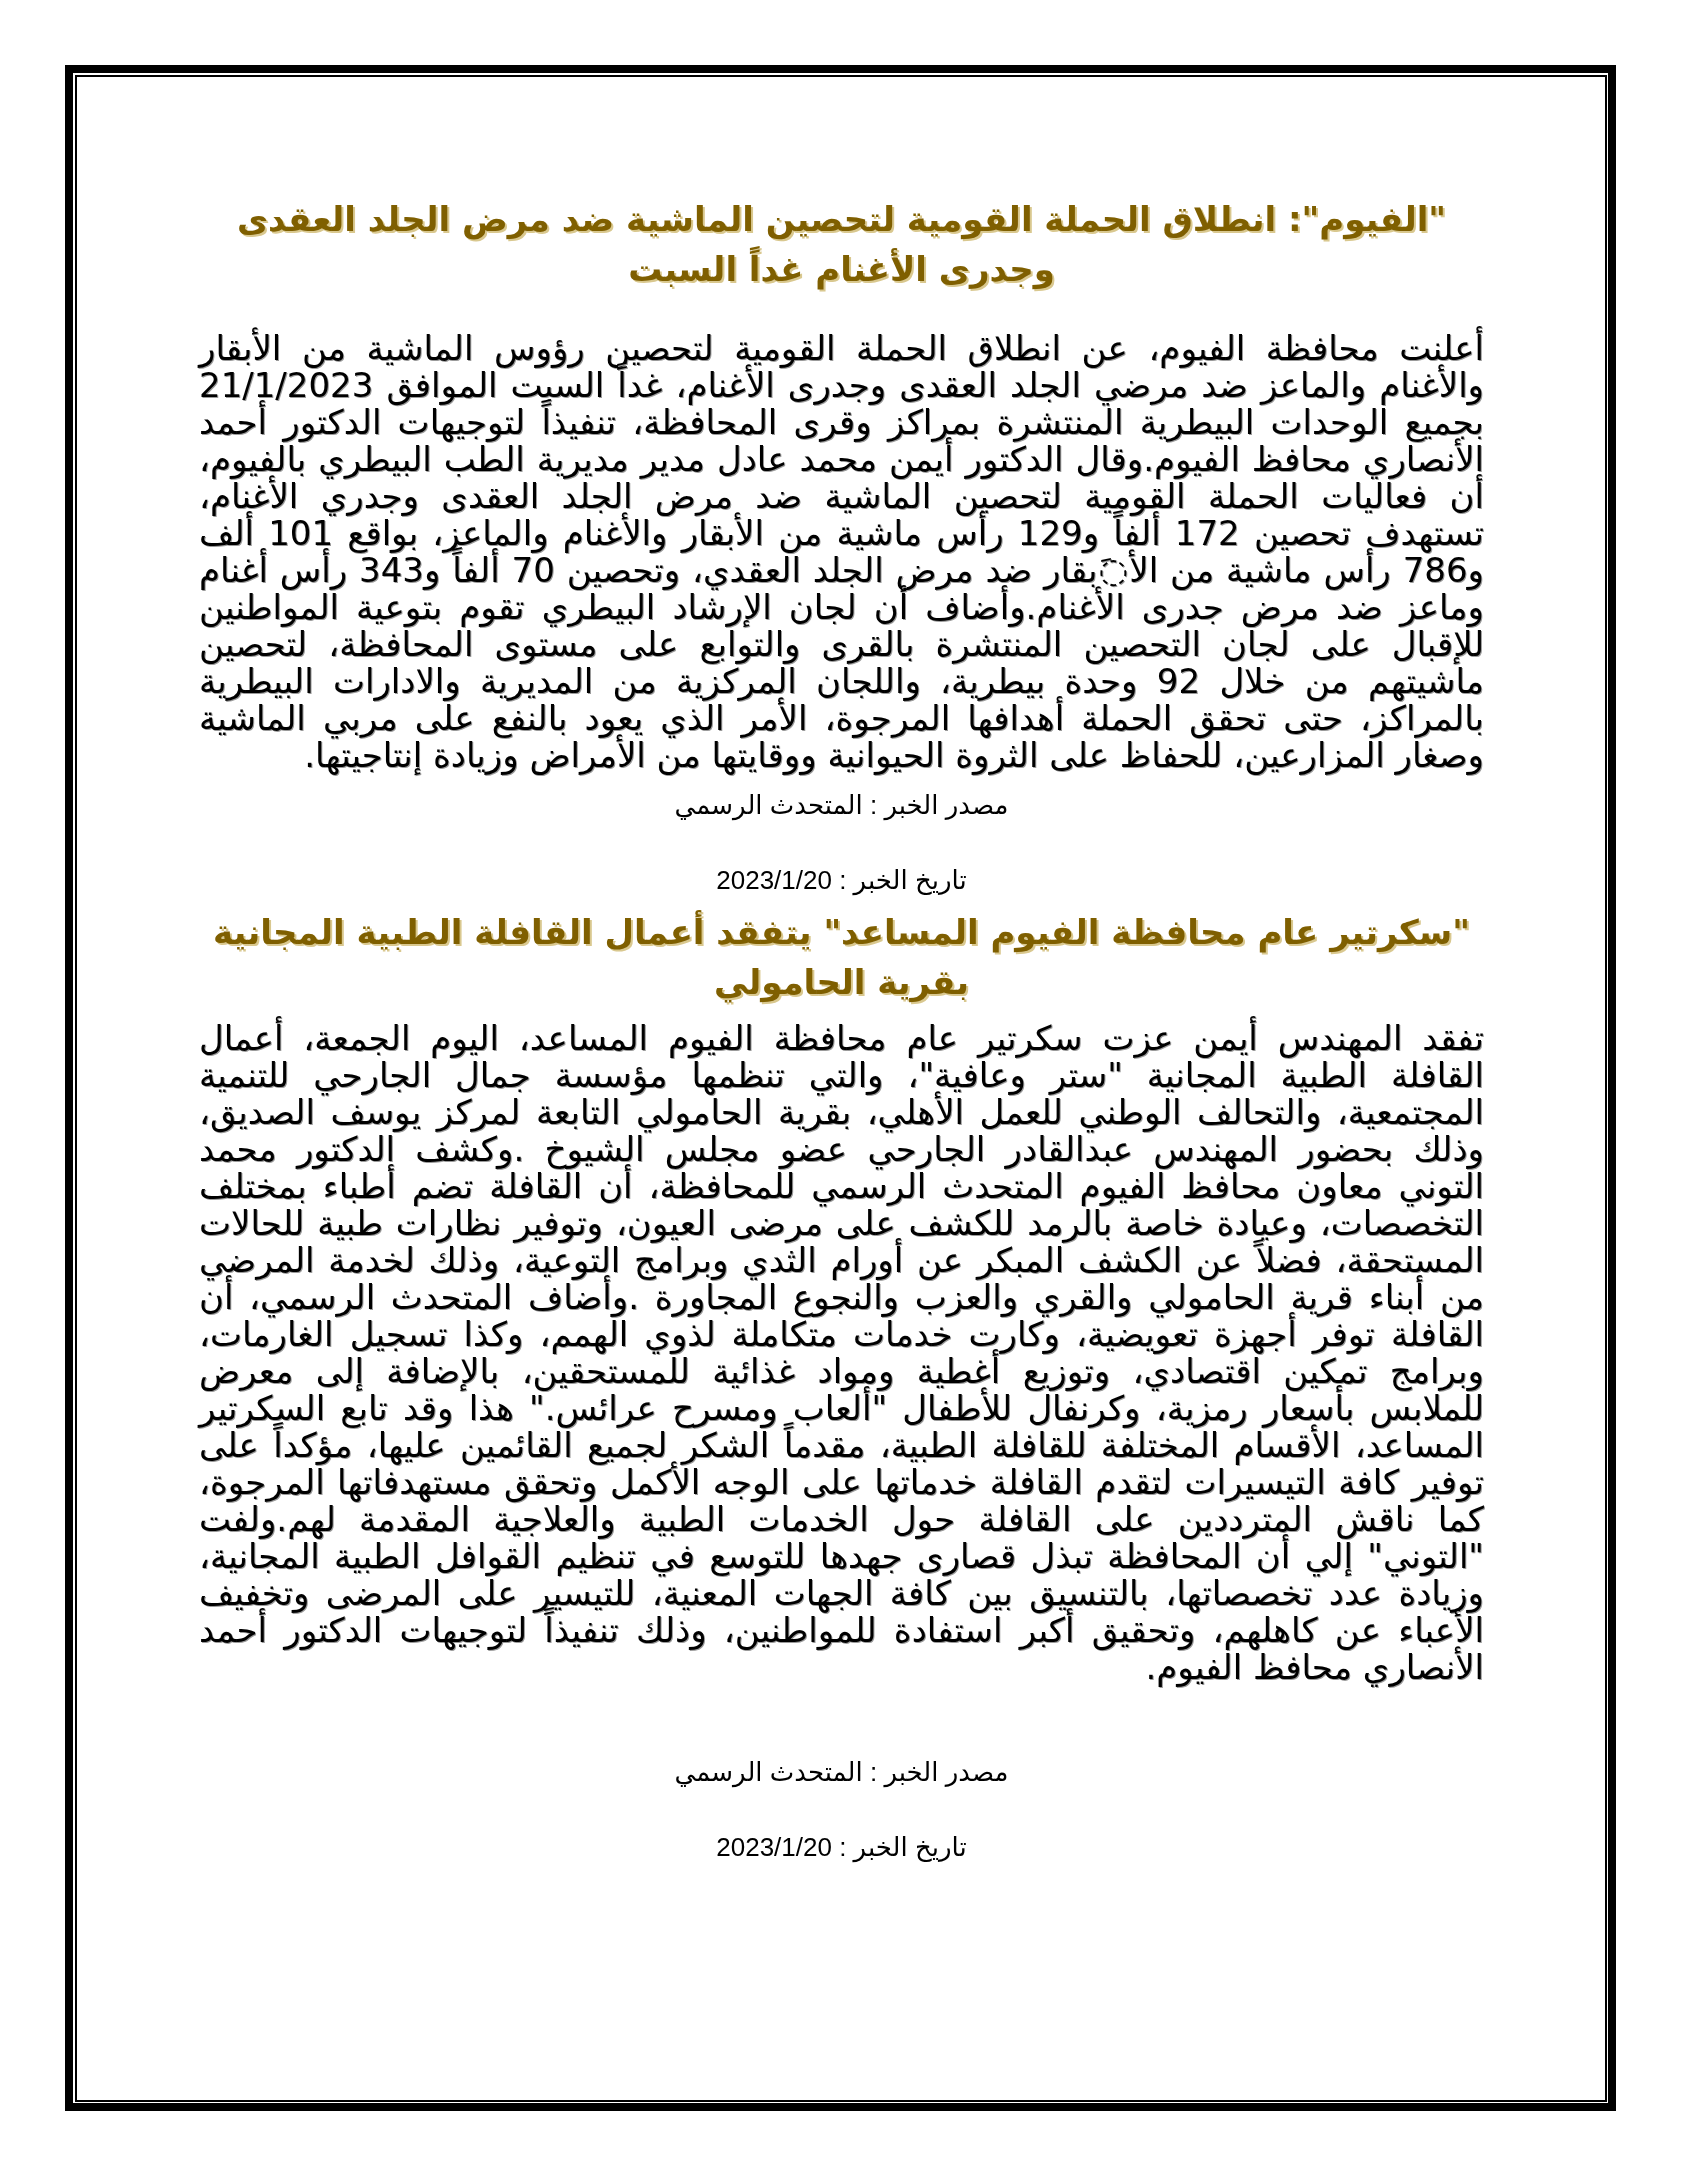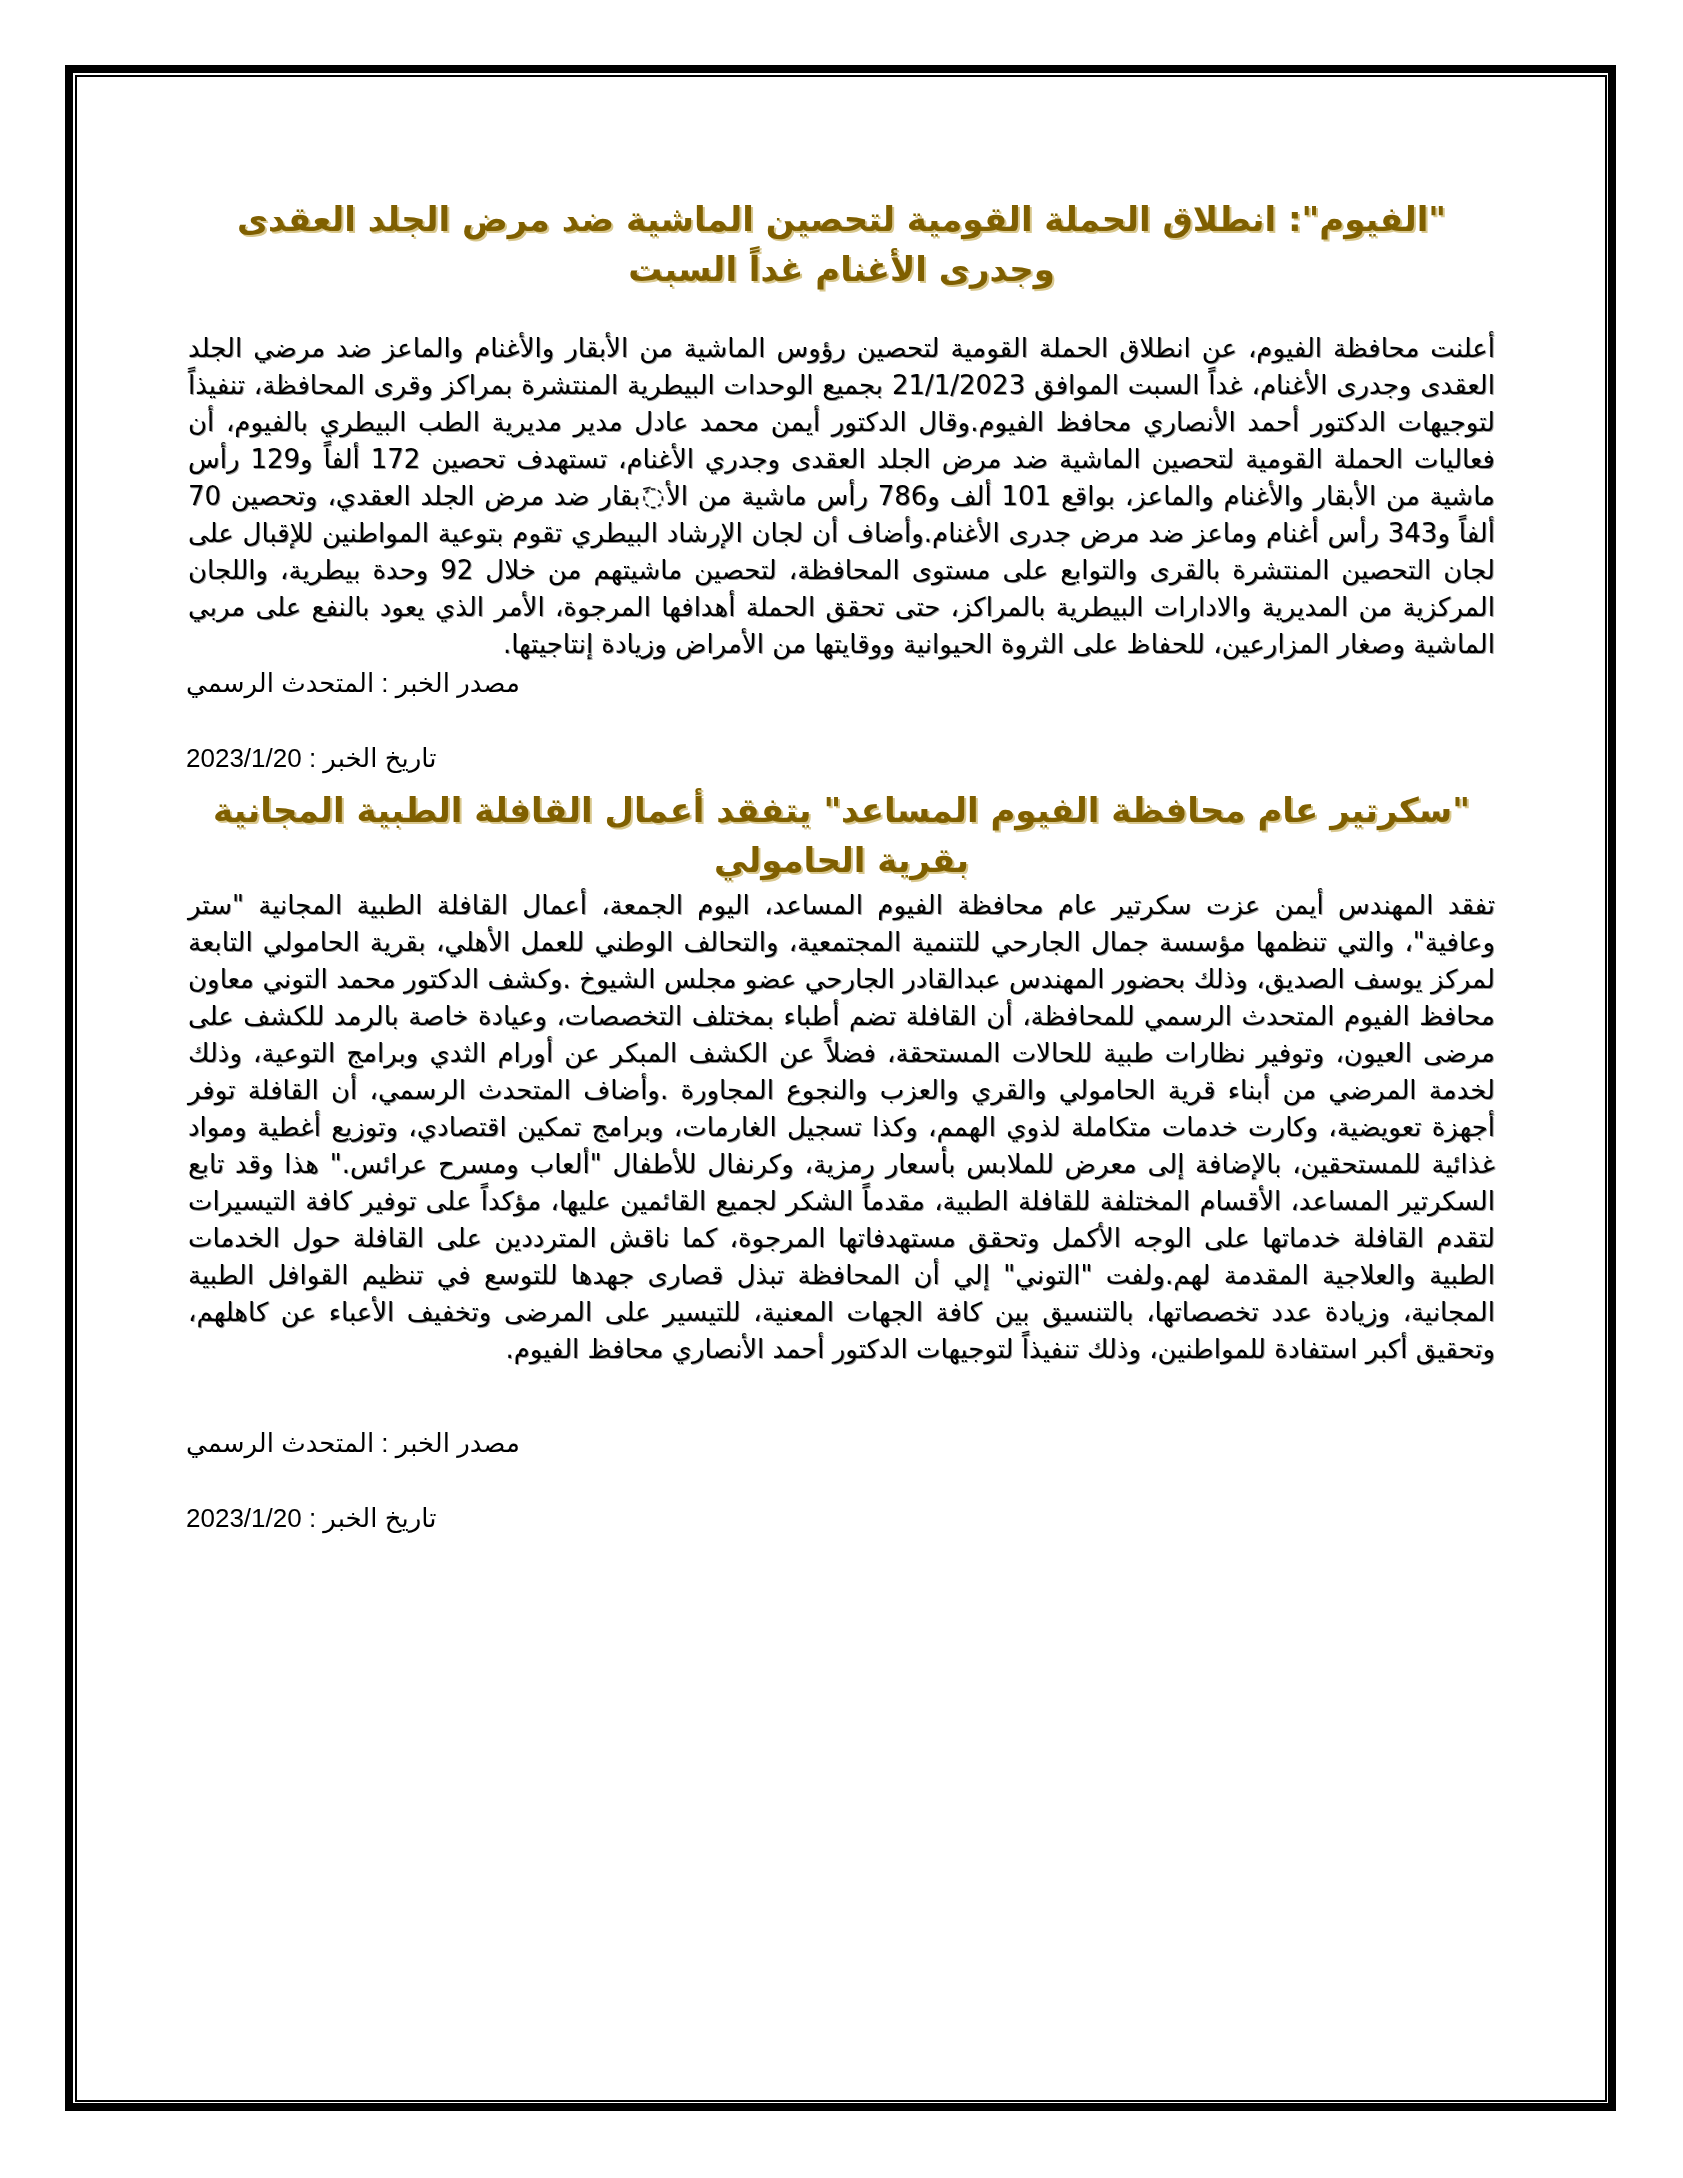--- a/index.html
+++ b/index.html
@@ -20,26 +20,26 @@
     }
     .article-title {
       font-family: "DejaVu Sans", "Liberation Sans", sans-serif;
       font-weight: bold; font-size: 34px; line-height: 50px;
       color: #7F5F00; text-align: center; margin: 0;
       text-shadow: 2px 2px 0 #d9c88f;
     }
     .t1 { margin-bottom: 36px; }
     .t2 { margin-top: 8px; margin-bottom: 0; }
     .body-text {
-      font-size: 26px; line-height: 37px; margin: 2px;
+      font-size: 34px; line-height: 37px; margin: 13px;
       text-align: justify; text-align-last: right;
       text-shadow: 1px 1px 0 #9a9a9a;
     }
     .meta-line {
-      font-size: 26px; line-height: 37px; margin: 0; text-align: left;
+      font-size: 26px; line-height: 37px; margin: 0; text-align: center;
       font-family: "Liberation Sans", "DejaVu Sans", sans-serif;
     }
     .gap-md { height: 38px; }
     .gap-lg { height: 55px; }
   </style>
 </head>
 <body>
 
 <div class="page-border-outer"></div>
 <div class="page-border-inner"></div>

